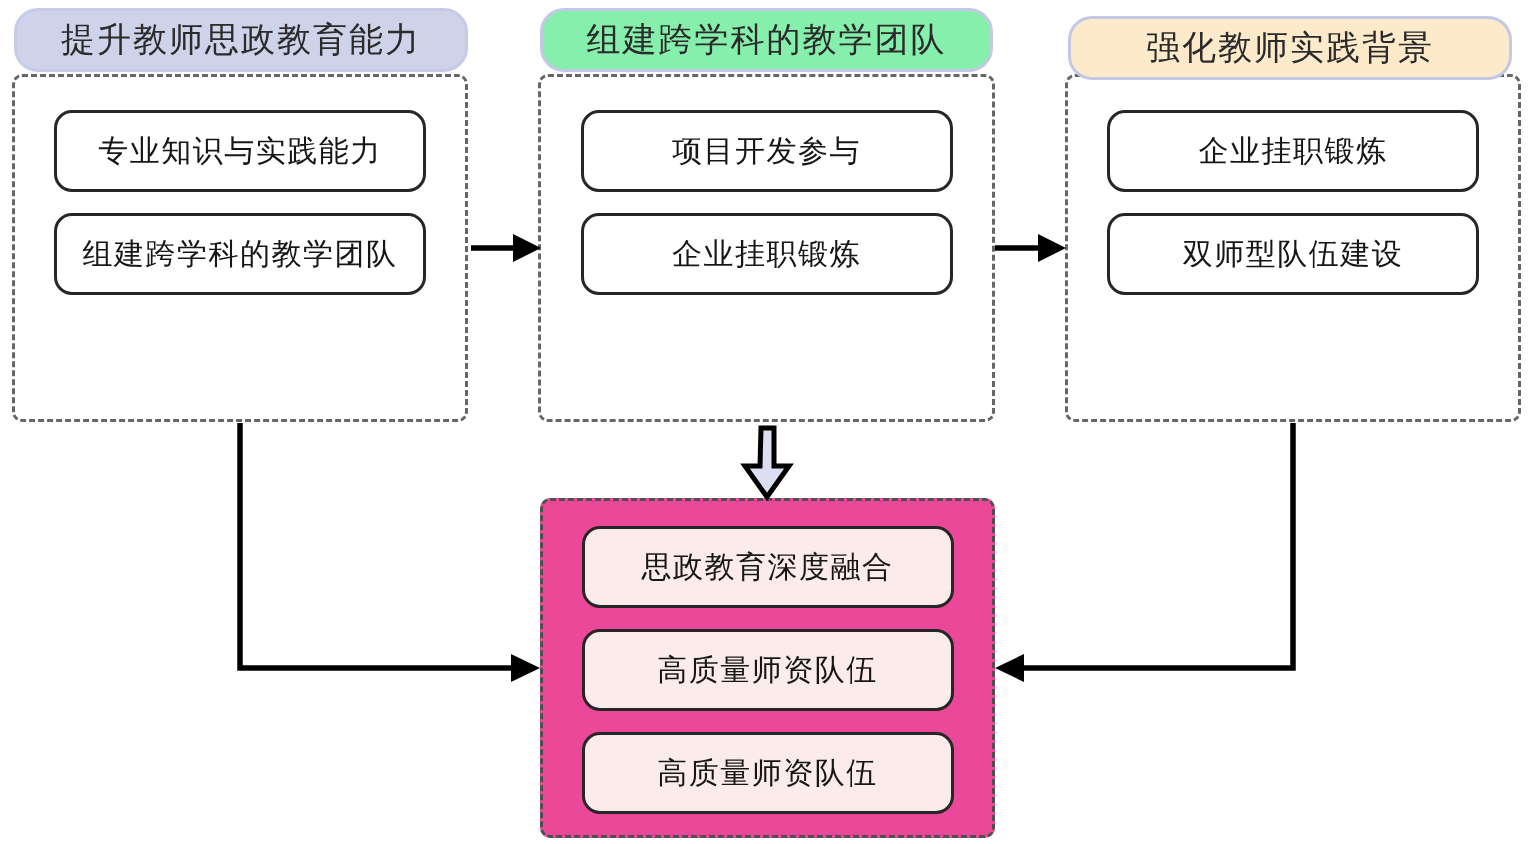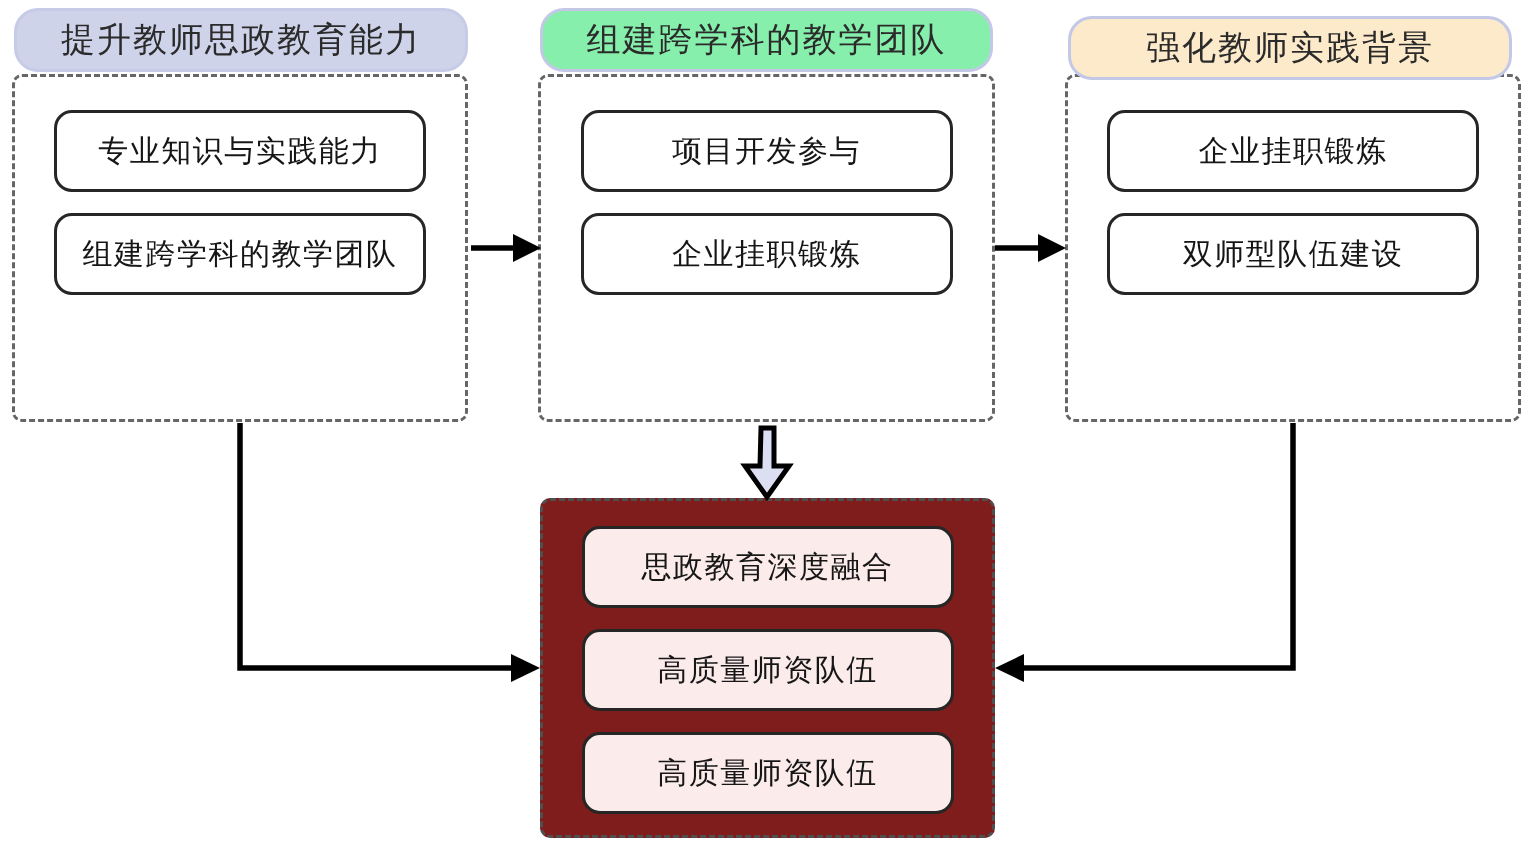--- a/index.html
+++ b/index.html
@@ -46,21 +46,21 @@
     padding-top: 33px;
     gap: 21px;
     z-index: 1;
     font-family: Liberation Mono, monospace;
   }
   .group-left   { left: 12px;   top: 74px;  width: 456px; height: 348px; }
   .group-middle { left: 538px;  top: 74px;  width: 457px; height: 348px; }
   .group-right  { left: 1065px; top: 74px;  width: 456px; height: 348px; }
   .group-result {
     left: 540px;  top: 498px; width: 455px; height: 340px;
-    background: #7f1d1d;
+    background: #ec4899;
     border-color: #4f4f4f;
     padding-top: 25px;
     gap: 21px;
   }
   
   .node {
     width: 372px;
     height: 82px;
     box-sizing: border-box;
     border: 3.5px solid #262626;

